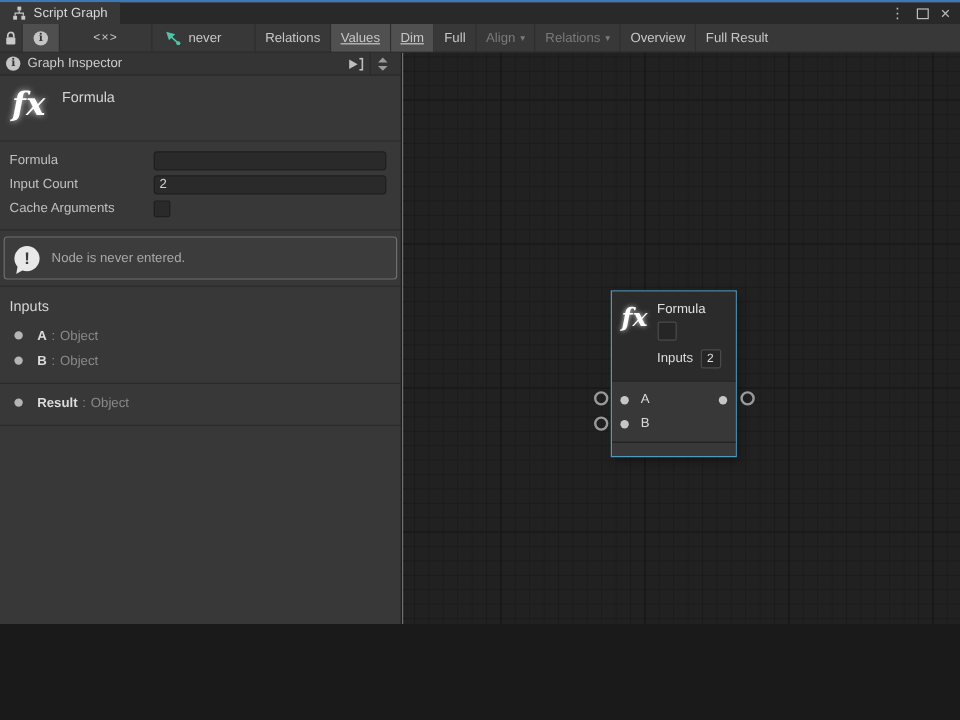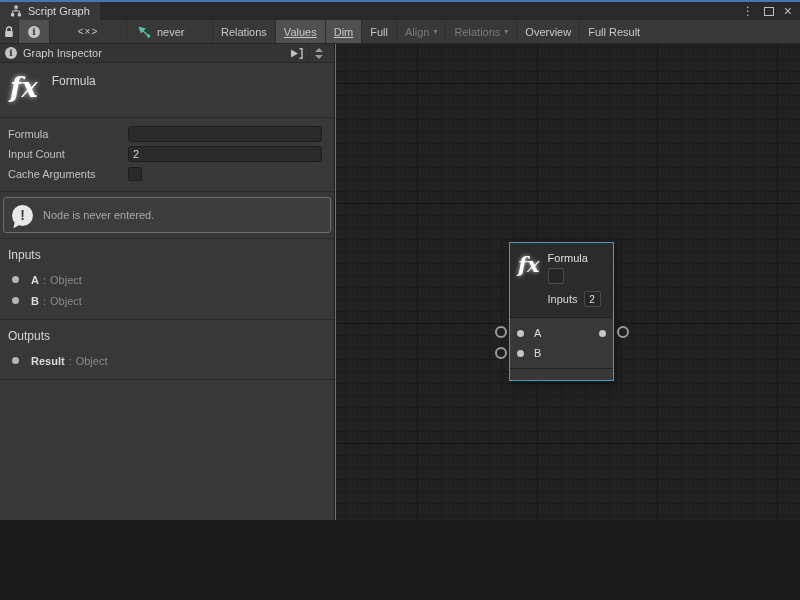--- a/index.html
+++ b/index.html
@@ -250,21 +250,20 @@
       </div>
       <div class="portrow">
         <span class="pdot"></span>
         <span class="pname">B</span>
         <span class="psep">:</span>
         <span class="ptype">Object</span>
       </div>
     </div>
 
     <div class="section">
-      <div class="sechead">Outputs</div>
       <div class="portrow">
         <span class="pdot"></span>
         <span class="pname">Result</span>
         <span class="psep">:</span>
         <span class="ptype">Object</span>
       </div>
     </div>
   </div>
 
   <div class="canvas">

